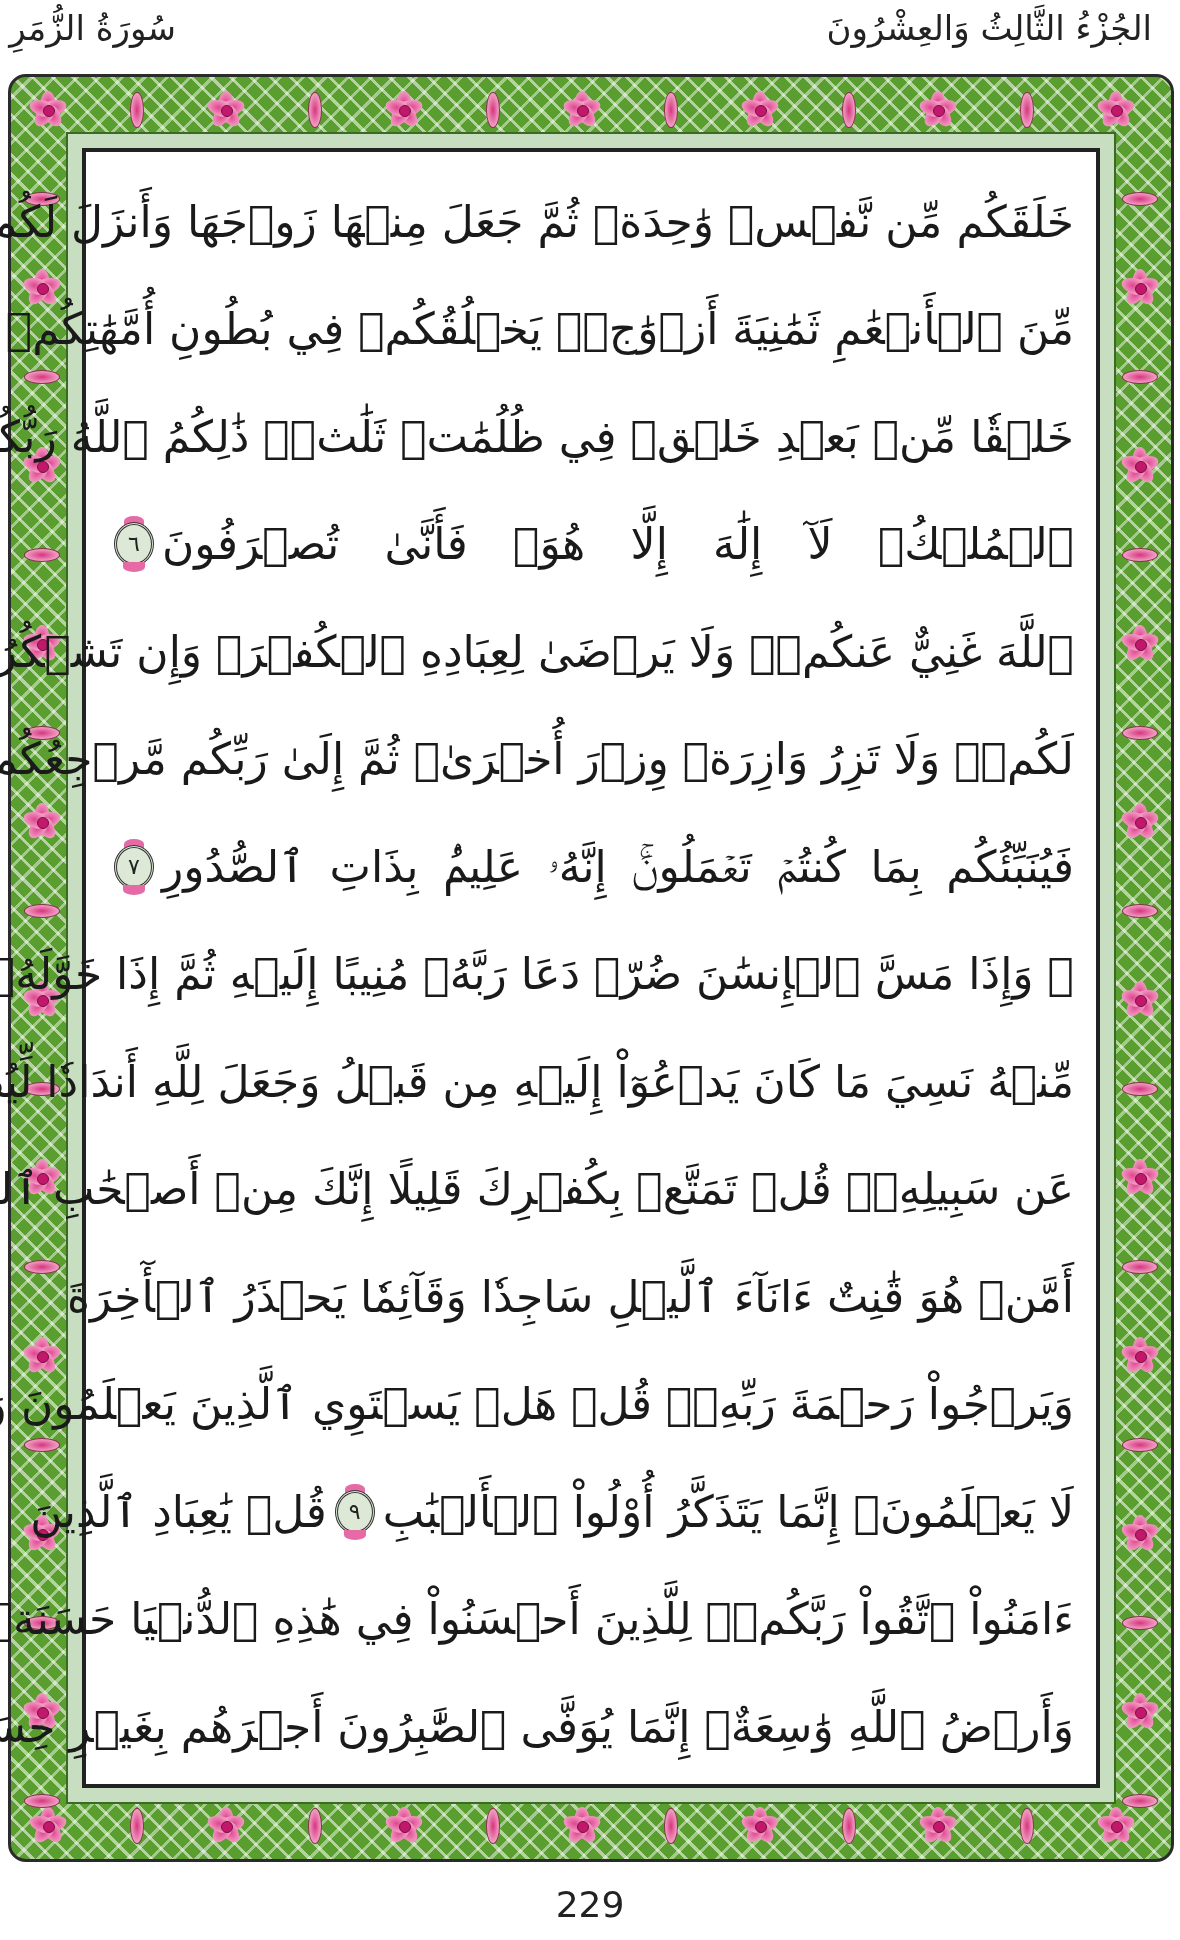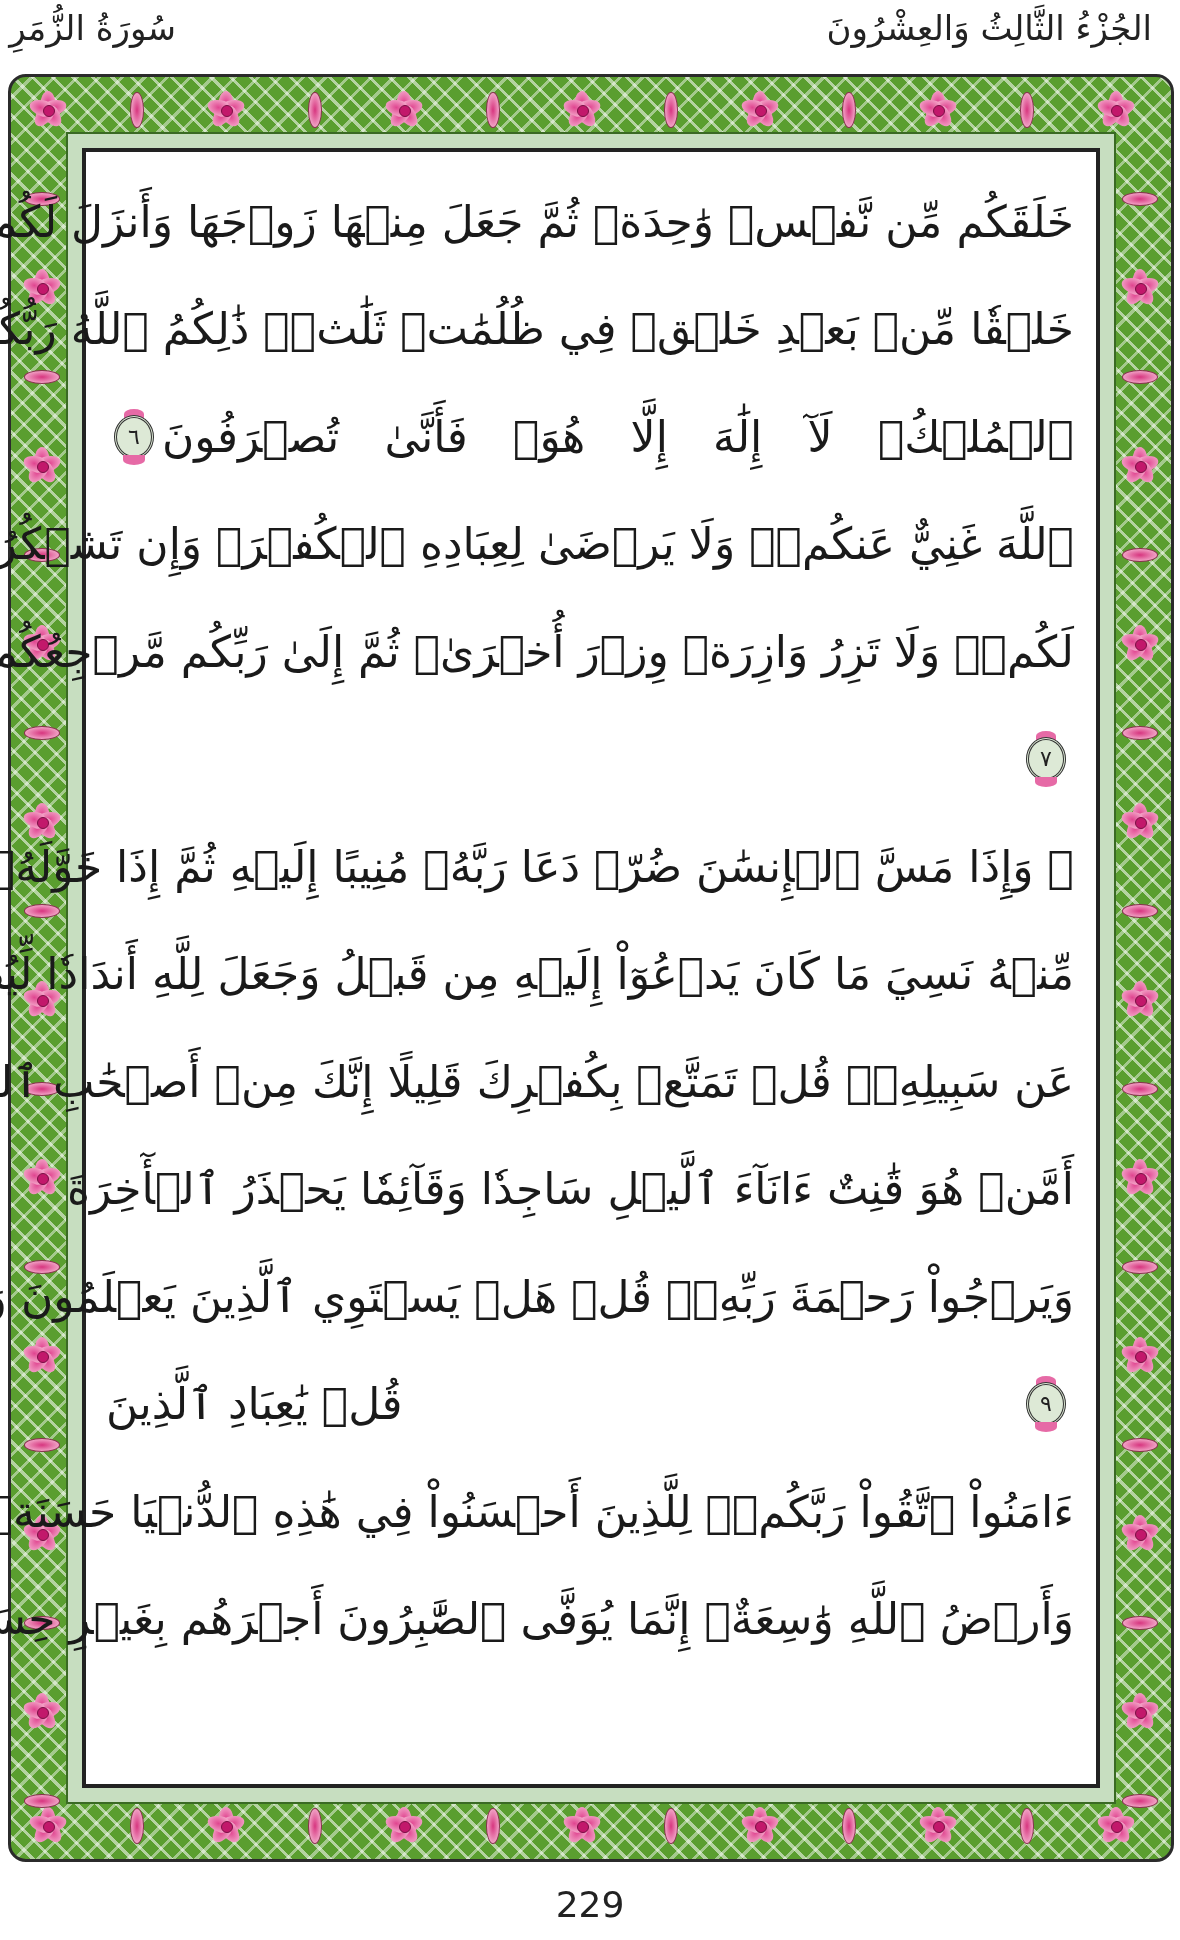--- a/index.html
+++ b/index.html
@@ -356,38 +356,42 @@
       <div class="bud h" style="left: 1132px; top: 1727px;"></div>
     </div>
   <div class="frame-inner"></div>
 </div>
 
 <div class="text-block" id="text-block">
     <div class="line">
       <span class="t">خَلَقَكُم مِّن نَّفۡسٖ وَٰحِدَةٖ ثُمَّ جَعَلَ مِنۡهَا زَوۡجَهَا وَأَنزَلَ لَكُم</span>
     </div>
     <div class="line">
+      <span class="t">مِّنَ ٱلۡأَنۡعَٰمِ ثَمَٰنِيَةَ أَزۡوَٰجٖۚ يَخۡلُقُكُمۡ فِي بُطُونِ أُمَّهَٰتِكُمۡ</span>
+    </div>
+    <div class="line">
       <span class="t">خَلۡقٗا مِّنۢ بَعۡدِ خَلۡقٖ فِي ظُلُمَٰتٖ ثَلَٰثٖۚ ذَٰلِكُمُ ٱللَّهُ رَبُّكُمۡ لَهُ</span>
     </div>
     <div class="line">
       <span class="t">ٱلۡمُلۡكُۖ لَآ إِلَٰهَ إِلَّا هُوَۖ فَأَنَّىٰ تُصۡرَفُونَ</span>
       <span class="ayah-marker">
         <span class="cap-top"></span>
         <span class="ring"></span>
         <span class="cap-bot"></span>
         <span class="num">٦</span>
       </span>
     </div>
     <div class="line">
       <span class="t">ٱللَّهَ غَنِيٌّ عَنكُمۡۖ وَلَا يَرۡضَىٰ لِعِبَادِهِ ٱلۡكُفۡرَۖ وَإِن تَشۡكُرُواْ يَرۡضَهُ</span>
     </div>
     <div class="line">
       <span class="t">لَكُمۡۗ وَلَا تَزِرُ وَازِرَةٞ وِزۡرَ أُخۡرَىٰۚ ثُمَّ إِلَىٰ رَبِّكُم مَّرۡجِعُكُمۡ</span>
     </div>
     <div class="line">
+      <span class="t">فَيُنَبِّئُكُم بِمَا كُنتُمۡ تَعۡمَلُونَۚ إِنَّهُۥ عَلِيمُۢ بِذَاتِ ٱلصُّدُورِ</span>
       <span class="ayah-marker">
         <span class="cap-top"></span>
         <span class="ring"></span>
         <span class="cap-bot"></span>
         <span class="num">٧</span>
       </span>
     </div>
     <div class="line">
       <span class="t">۞ وَإِذَا مَسَّ ٱلۡإِنسَٰنَ ضُرّٞ دَعَا رَبَّهُۥ مُنِيبًا إِلَيۡهِ ثُمَّ إِذَا خَوَّلَهُۥ نِعۡمَةٗ</span>
     </div>
@@ -397,20 +401,21 @@
     <div class="line">
       <span class="t">عَن سَبِيلِهِۦۚ قُلۡ تَمَتَّعۡ بِكُفۡرِكَ قَلِيلًا إِنَّكَ مِنۡ أَصۡحَٰبِ ٱلنَّارِ</span>
     </div>
     <div class="line">
       <span class="t">أَمَّنۡ هُوَ قَٰنِتٌ ءَانَآءَ ٱلَّيۡلِ سَاجِدٗا وَقَآئِمٗا يَحۡذَرُ ٱلۡأٓخِرَةَ</span>
     </div>
     <div class="line">
       <span class="t">وَيَرۡجُواْ رَحۡمَةَ رَبِّهِۦۗ قُلۡ هَلۡ يَسۡتَوِي ٱلَّذِينَ يَعۡلَمُونَ وَٱلَّذِينَ</span>
     </div>
     <div class="line">
+      <span class="t">لَا يَعۡلَمُونَۗ إِنَّمَا يَتَذَكَّرُ أُوْلُواْ ٱلۡأَلۡبَٰبِ</span>
       <span class="ayah-marker">
         <span class="cap-top"></span>
         <span class="ring"></span>
         <span class="cap-bot"></span>
         <span class="num">٩</span>
       </span>
       <span class="t" style="flex: 0 0 auto;">قُلۡ يَٰعِبَادِ ٱلَّذِينَ</span>
     </div>
     <div class="line">
       <span class="t">ءَامَنُواْ ٱتَّقُواْ رَبَّكُمۡۚ لِلَّذِينَ أَحۡسَنُواْ فِي هَٰذِهِ ٱلدُّنۡيَا حَسَنَةٞۗ</span>

